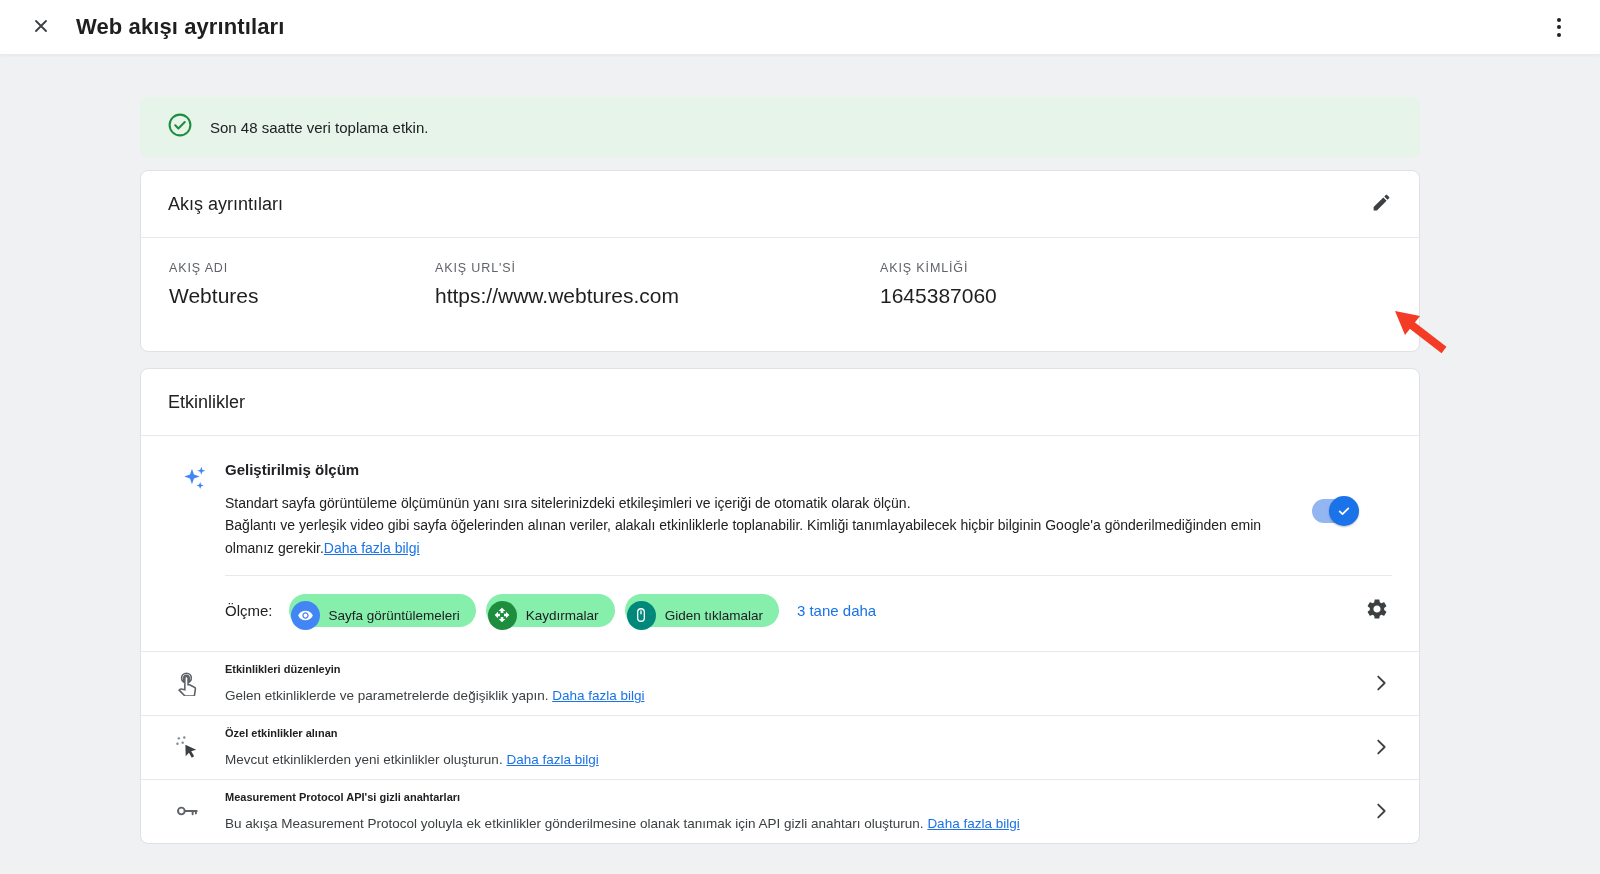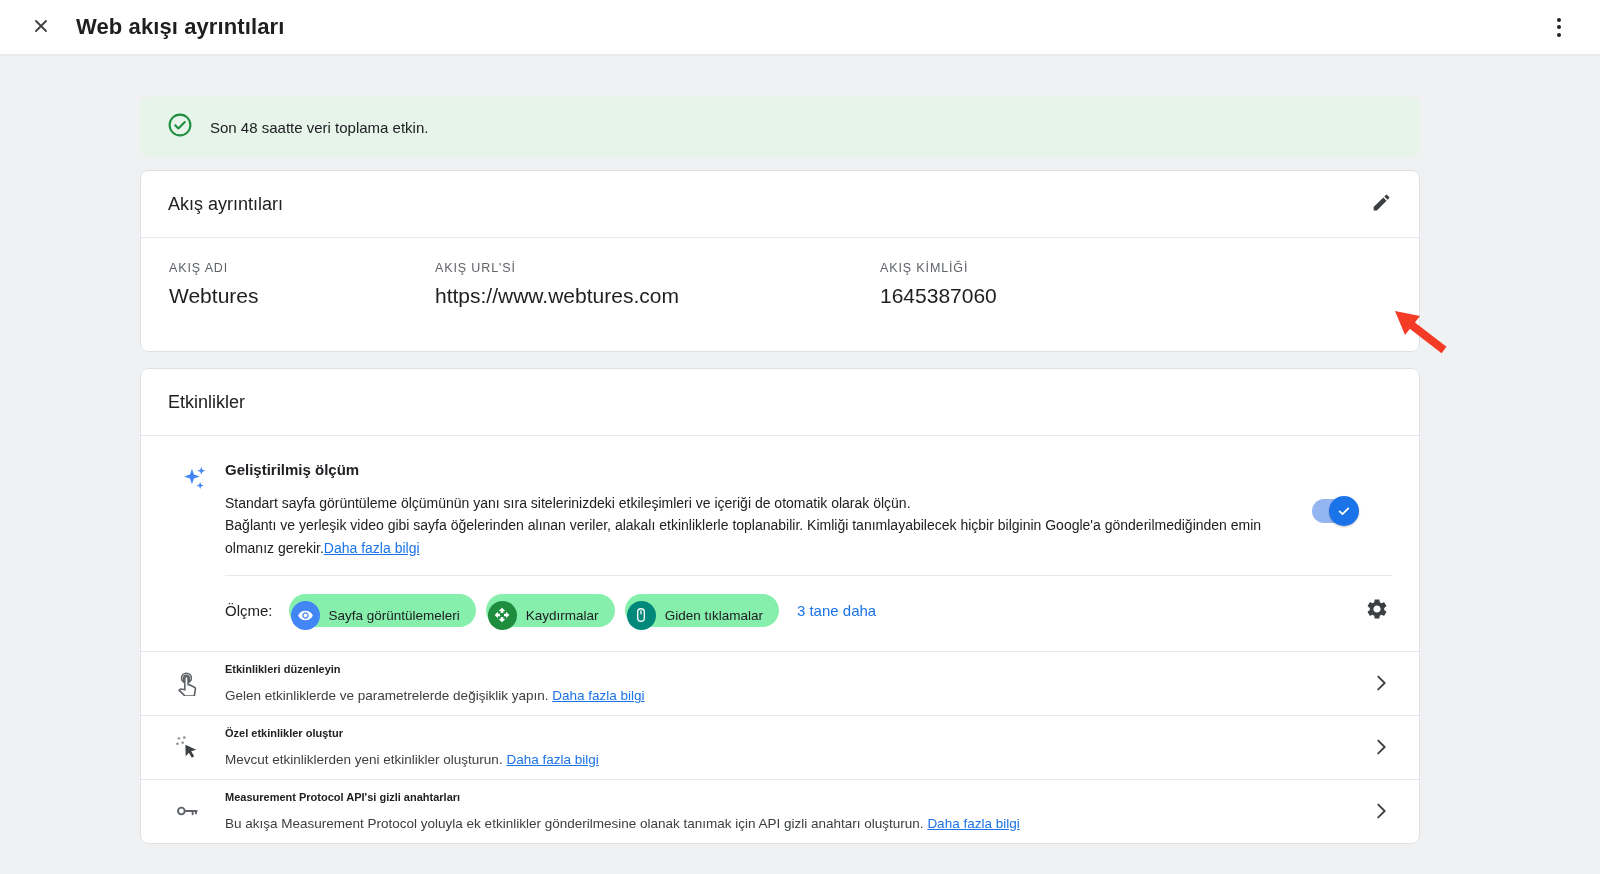--- a/index.html
+++ b/index.html
@@ -241,21 +241,21 @@
       <div class="row-icon">
         <svg width="26" height="26" viewBox="0 0 24 24">
           <circle cx="4.5" cy="4" r="1.1" fill="#80868b"></circle>
             <circle cx="9.5" cy="3.2" r="1.1" fill="#80868b"></circle>
             <circle cx="3.2" cy="9" r="1.1" fill="#80868b"></circle>
             <circle cx="8" cy="8" r="1.1" fill="#80868b"></circle>
           <path d="M10.5 10 L20.5 14.6 L15.9 16 L18.6 20.6 L16.4 21.9 L13.8 17.2 L10.8 20.6 Z" fill="#3c4043"></path>
         </svg>
       </div>
       <div class="row-body">
-        <div class="row-title">Özel etkinlikler oluştur</div>
+        <div class="row-title">Özel etkinlikler alınan</div>
         <div class="row-desc"><span>Mevcut etkinliklerden yeni etkinlikler oluşturun.</span> <a class="learn-more">Daha fazla bilgi</a></div>
       </div>
       <span class="row-chevron">
         <svg width="22" height="22" viewBox="0 0 24 24">
             <path d="M9 5 l7 7 -7 7" fill="none" stroke="#3c4043" stroke-width="2" stroke-linecap="round" stroke-linejoin="round"></path>
           </svg>
       </span>
     </div>
 
     <div class="event-row">

